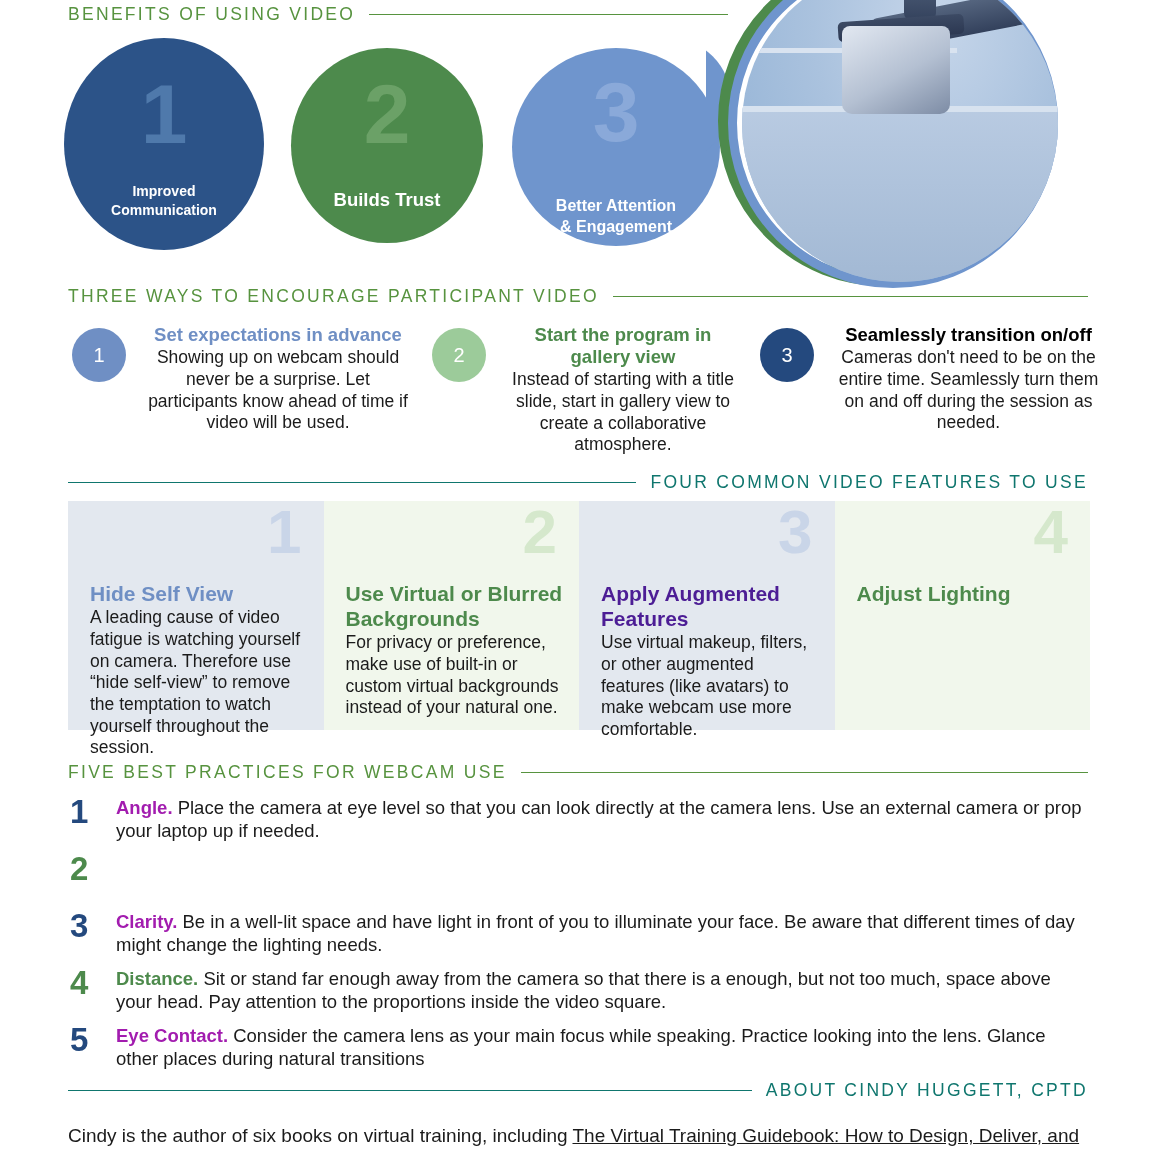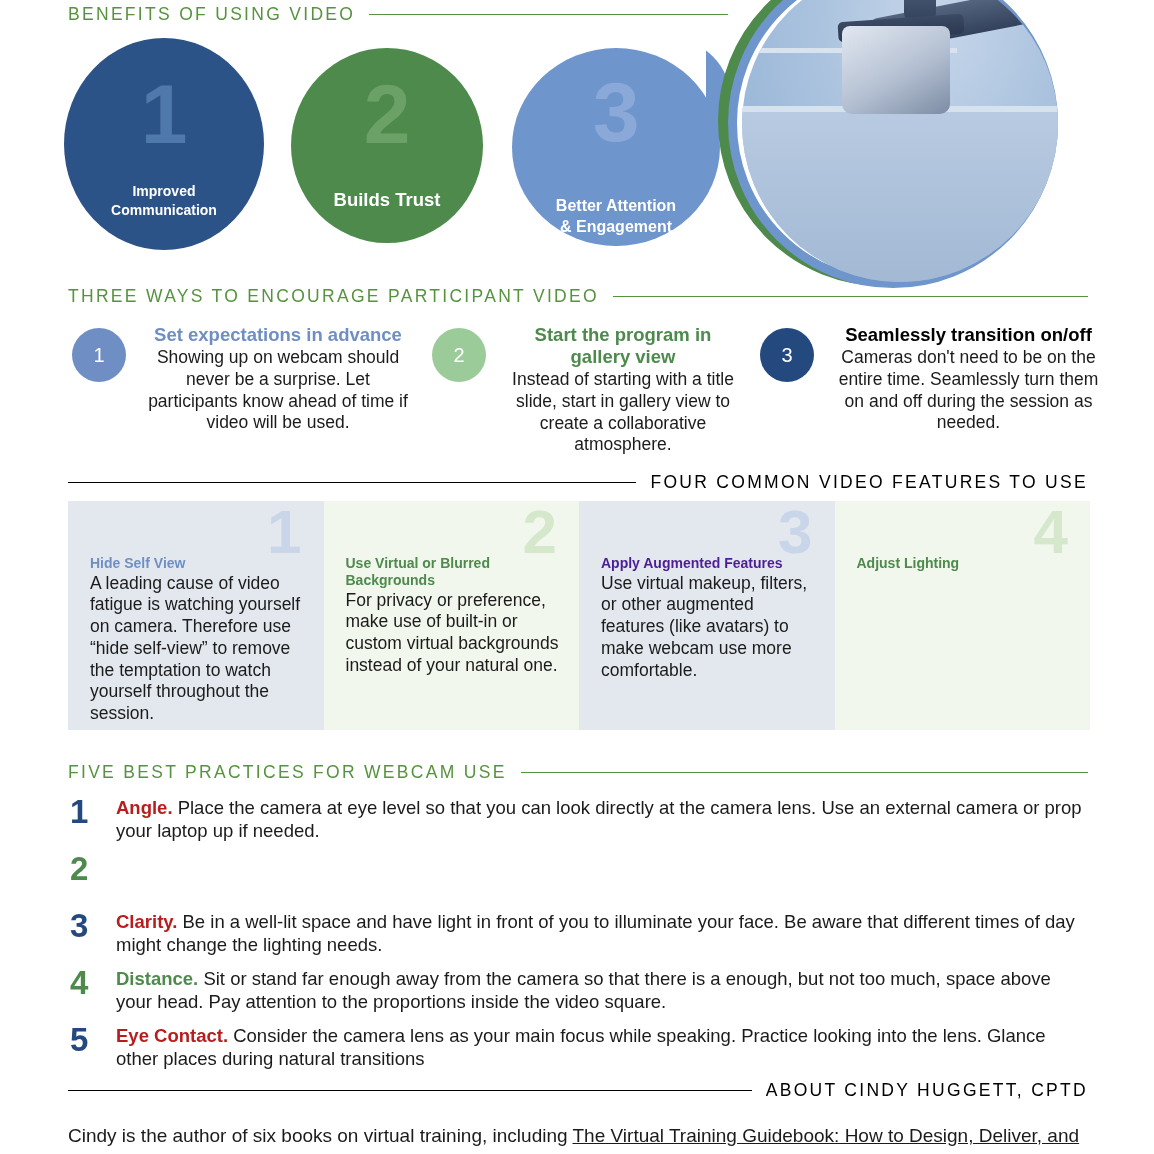--- a/index.html
+++ b/index.html
@@ -12,21 +12,21 @@
   .page { position: relative; width: 1154px; height: 1154px; background:#fff; }
 
   
   .sec-head { display:flex; align-items:center; gap:14px; }
   .sec-head .txt {
     font-size: 17.5px; letter-spacing: 2.3px; font-weight: 400;
     white-space: nowrap;
   }
   .sec-head .rule { flex:1 1 auto; height:0; border-top:1.6px solid currentColor; }
   .green-head { color:#57933f; }
-  .blue-head  { color:#000000; }
+  .blue-head  { color:#0f766e; }
 
   
   #benefits-header { position:absolute; left:68px; top:4px; width:660px; }
   .hero-circles { position:absolute; left:64px; top:38px; }
   .hero-circle {
     position:absolute; border-radius:50%;
     display:flex; flex-direction:column; align-items:center; justify-content:flex-end;
     text-align:center; color:#fff; font-weight:bold;
   }
   .hero-circle .bignum {
@@ -128,38 +128,38 @@
   #features-header { position:absolute; left:68px; top:472px; width:1020px; }
   #feature-cards { position:absolute; left:68px; top:501px; width:1022px; height:229px; display:flex; }
   .f-card { position:relative; width:255.5px; height:229px; padding:54px 14px 10px 22px; }
   .f-card.blue  { background:#e3e8ef; }
   .f-card.green { background:#f1f7ec; }
   .f-num {
     position:absolute; right:22px; top:0px; font-size:62px; font-weight:bold; line-height:1;
   }
   .f-card.blue  .f-num { color:#c9d5e8; }
   .f-card.green .f-num { color:#d5e8cc; }
-  .f-title { font-size:14px; font-weight:bold; line-height:1.2; position:relative; z-index:2; }
+  .f-title { font-size:21px; font-weight:bold; line-height:1.2; position:relative; z-index:2;margin-top:26px; }
   .f-card.blue  .f-title { }
   .f-text { font-size:17.5px; color:#1b1b1b; line-height:1.24; margin-top:1px; position:relative; z-index:2; }
   #f-card-1 .f-title { color:#6f8fc4; }
   #f-card-2 .f-title { color:#4d8a4c; }
   #f-card-3 .f-title { color:#4c1d95; }
   #f-card-4 .f-title { color:#4d8a4c; }
 
   
   #practices-header { position:absolute; left:68px; top:762px; width:1020px; }
   #practices-list { position:absolute; left:68px; top:796px; width:1020px; }
   .p-row { position:relative; min-height:53px; margin-bottom:4px; padding-left:48px; }
   .p-num { position:absolute; left:2px; top:-2px; font-size:33px; font-weight:bold; line-height:1.1; }
   .p-num.blue  { color:#24497e; }
   .p-num.green { color:#4d8a4c; }
   .p-text { font-size:18.5px; line-height:1.27; color:#1b1b1b; }
   .p-lead { font-weight:bold; }
-  .p-lead.blue  { color:#b91c1c;text-align:right; }
+  .p-lead.blue  { color:#a21caf;text-align:right; }
   .p-lead.green { color:#4d8a4c; }
 
   
   #about-header { position:absolute; left:68px; top:1080px; width:1020px; }
   #about-body {
     position:absolute; left:68px; top:1122px; width:1020px;
     font-size:19px; line-height:1.45; color:#1b1b1b;
   }
   #about-body u { text-decoration:underline; }
 </style>

